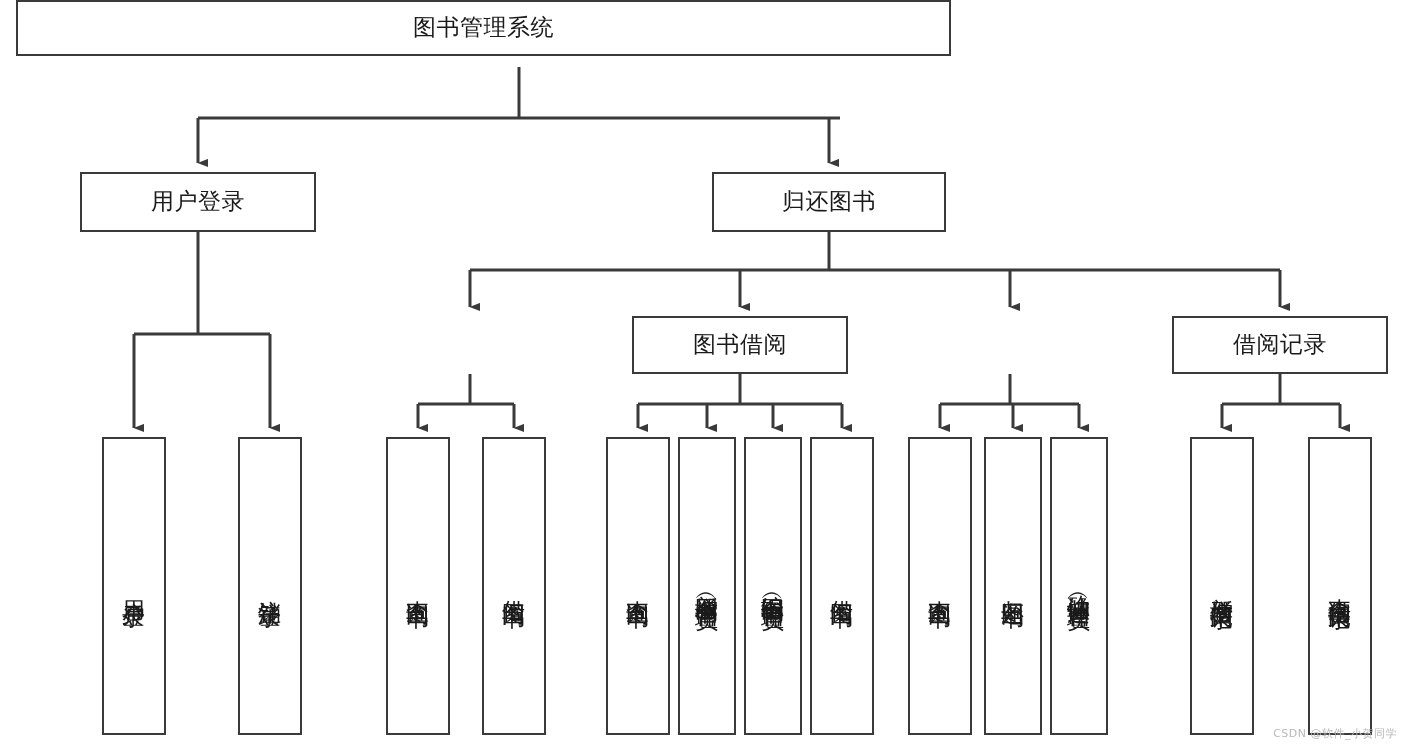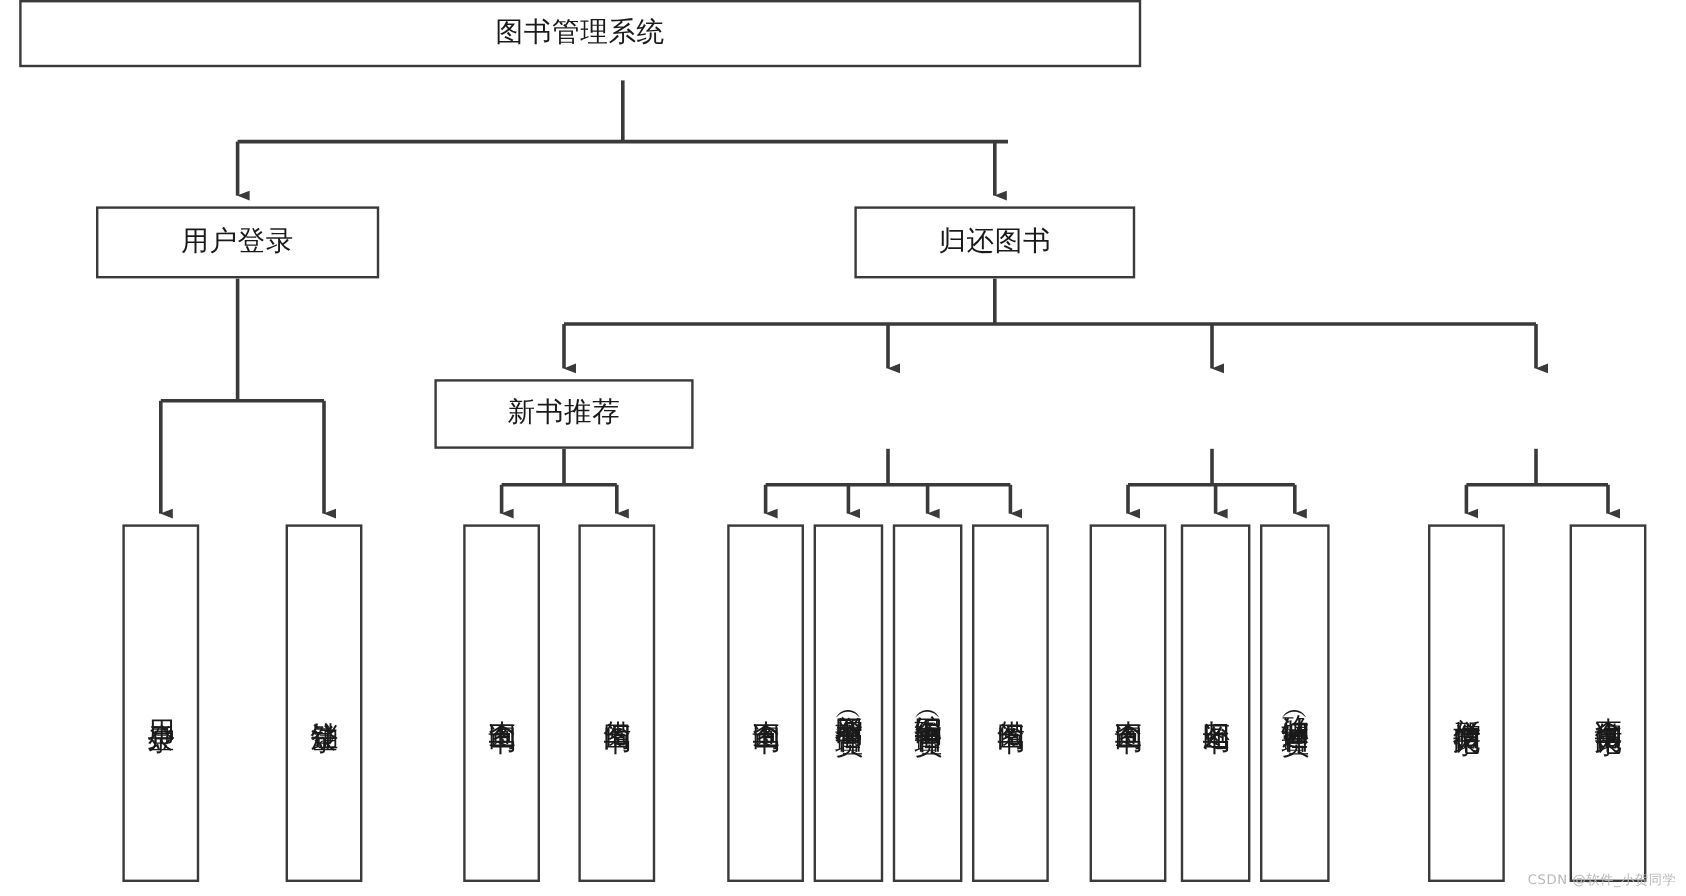--- a/index.html
+++ b/index.html
@@ -149,26 +149,29 @@
   </div>
 
   <div class="node horizontal" style="left:80px; top:172px; width:236px; height:60px;">
     <span class="node-label">用户登录</span>
   </div>
 
   <div class="node horizontal" style="left:712px; top:172px; width:234px; height:60px;">
     <span class="node-label">归还图书</span>
   </div>
 
-  <div class="node horizontal" style="left:362px; top:316px; width:216px; height:58px;">
-    <span class="node-label">新书推荐</span>
-  </div>
-
-
-
+
+  <div class="node horizontal" style="left:632px; top:316px; width:216px; height:58px;">
+    <span class="node-label">图书借阅</span>
+  </div>
+
+
+  <div class="node horizontal" style="left:1172px; top:316px; width:216px; height:58px;">
+    <span class="node-label">借阅记录</span>
+  </div>
 
   <div class="node vertical leaf-tall" style="left:102px; top:437px; width:64px; height:298px;">
     <span class="node-label">用户登录</span>
   </div>
 
   <div class="node vertical leaf-tall" style="left:238px; top:437px; width:64px; height:298px;">
     <span class="node-label">注销登录</span>
   </div>
 
   <div class="node vertical leaf-tall" style="left:386px; top:437px; width:64px; height:298px;">

